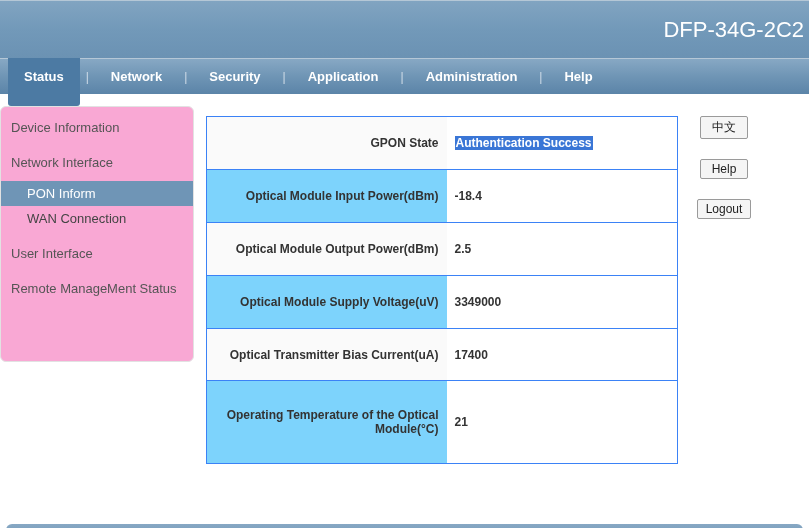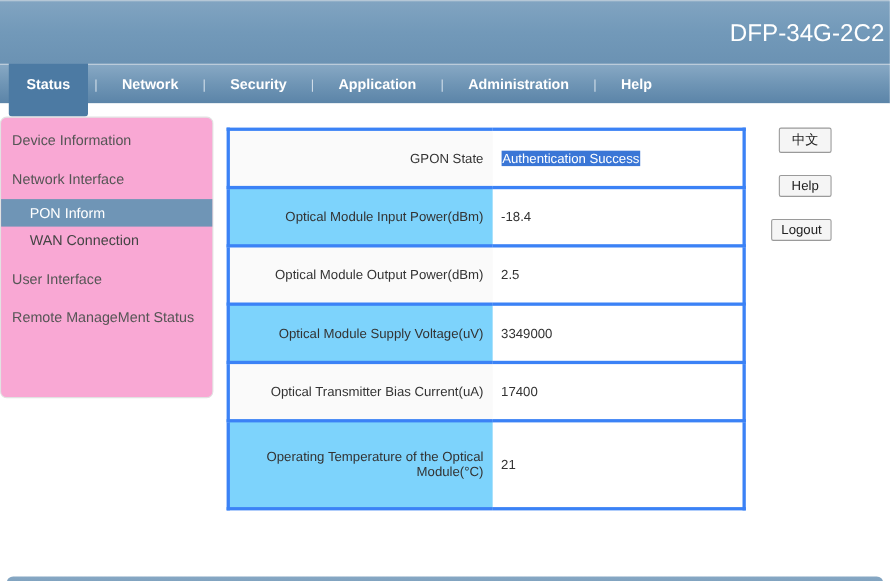--- a/index.html
+++ b/index.html
@@ -84,21 +84,21 @@
   .main {
     flex: 1;
     padding: 18px 4px 10px 6px;
     display: flex;
     gap: 14px;
   }
   .data-table {
     border-collapse: collapse;
     width: 472px;
   }
-  .data-table tr { border: 3px solid #3b82f6; }
+  .data-table tr { border: 1px solid #3b82f6; font-weight: bold; }
   .data-table td {
     padding: 5px 8px;
     font-size: 12px;
   }
   .data-table td.lbl {
     width: 240px;
     text-align: right;
     background: #fafafa;
     color: #333;
   }
@@ -112,21 +112,21 @@
   .highlight {
     background: #3a76d6;
     color: #ffffff;
     padding: 0 1px;
   }
   .aside {
     width: 66px;
     display: flex;
     flex-direction: column;
     gap: 20px;
-    align-items: flex-end;
+    align-items: center;
     padding-right: 2px;
   }
   .btn {
     font-family: inherit;
     font-size: 12px;
     background: #f5f5f5;
     border: 1px solid #9a9a9a;
     border-radius: 2px;
     padding: 2px 8px;
     cursor: pointer;

